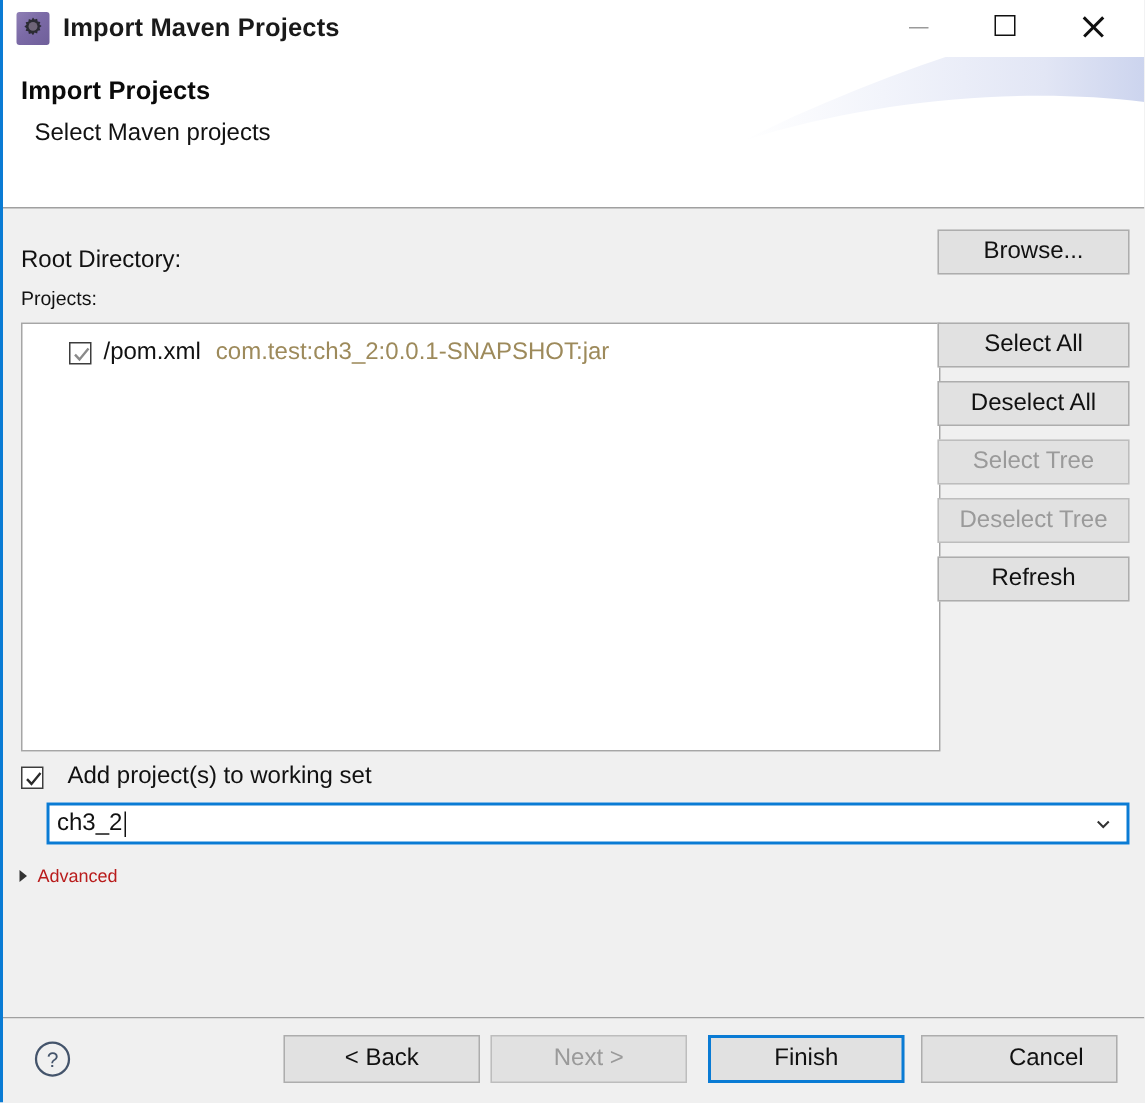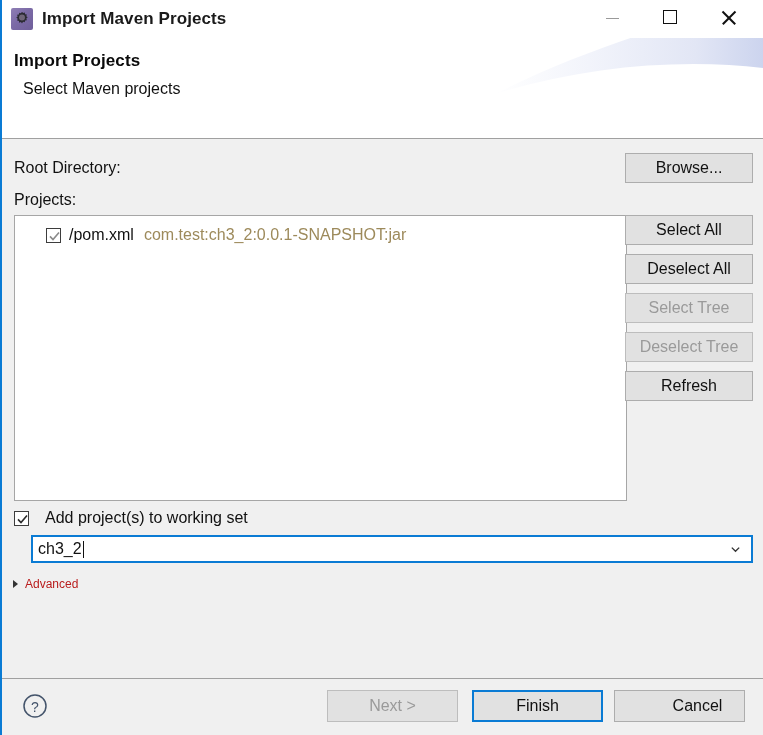--- a/index.html
+++ b/index.html
@@ -90,21 +90,21 @@
   }
 
   
   #body {
     position: absolute; left: 0; top: 139px; right: 0; bottom: 57px;
     background: #f0f0f0;
   }
 
   .row-rootdir {
     position: absolute; left: 12px; top: 14px; right: 10px; height: 30px;
-    display: flex; align-items: center;
+    display: flex; align-items: flex-end;
   }
   .lbl-rootdir { font-size: 16px; color: #111; margin-right: 6px; white-space: nowrap; }
   .combo {
     position: relative; flex: 1 1 auto; height: 30px;
     background: #ffffff; border: 1px solid #a6a6a6;
     display: flex; align-items: center;
   }
   .combo .val {
     font-size: 16px; color: #111; padding-left: 5px;
     white-space: nowrap; overflow: hidden;
@@ -120,21 +120,21 @@
     display: flex; align-items: center; justify-content: center;
     cursor: default; padding: 0;
   }
   .btn.disabled { color: #9a9a9a; border-color: #bdbdbd; background: #e1e1e1; }
   #btn-browse {
     position: absolute; right: 10px; top: 14px; width: 128px; height: 30px;
   }
 
   .lbl-projects {
     position: absolute; left: 12px; top: 52px;
-    font-size: 16px; color: #111;
+    font-size: 13px; color: #111;
   }
 
   #tree {
     position: absolute; left: 12px; top: 76px; width: 613px; height: 286px;
     background: #ffffff; border: 1px solid #a6a6a6;
     overflow: hidden;
   }
   .tree-row {
     display: flex; align-items: center; height: 24px;
     padding-left: 31px; margin-top: 7px;
@@ -296,18 +296,19 @@
       <span class="lbl">Advanced</span>
     </div>
   </div>
 
   <div id="footer-sep"></div>
   <div id="footer">
     <svg id="help-icon" viewBox="0 0 30 30">
       <circle cx="15" cy="15" r="11" fill="none" stroke="#44546b" stroke-width="1.5"></circle>
       <text x="15" y="20.5" text-anchor="middle" font-size="14" font-family="Liberation Sans, sans-serif" fill="#44546b">?</text>
     </svg>
+    <button class="btn" id="btn-back">&lt; Back</button>
     <button class="btn disabled" id="btn-next">Next &gt;</button>
     <button class="btn" id="btn-finish">Finish</button>
     <button class="btn" id="btn-cancel">Cancel</button>
   </div>
 
 </div>
 
 </body></html>

